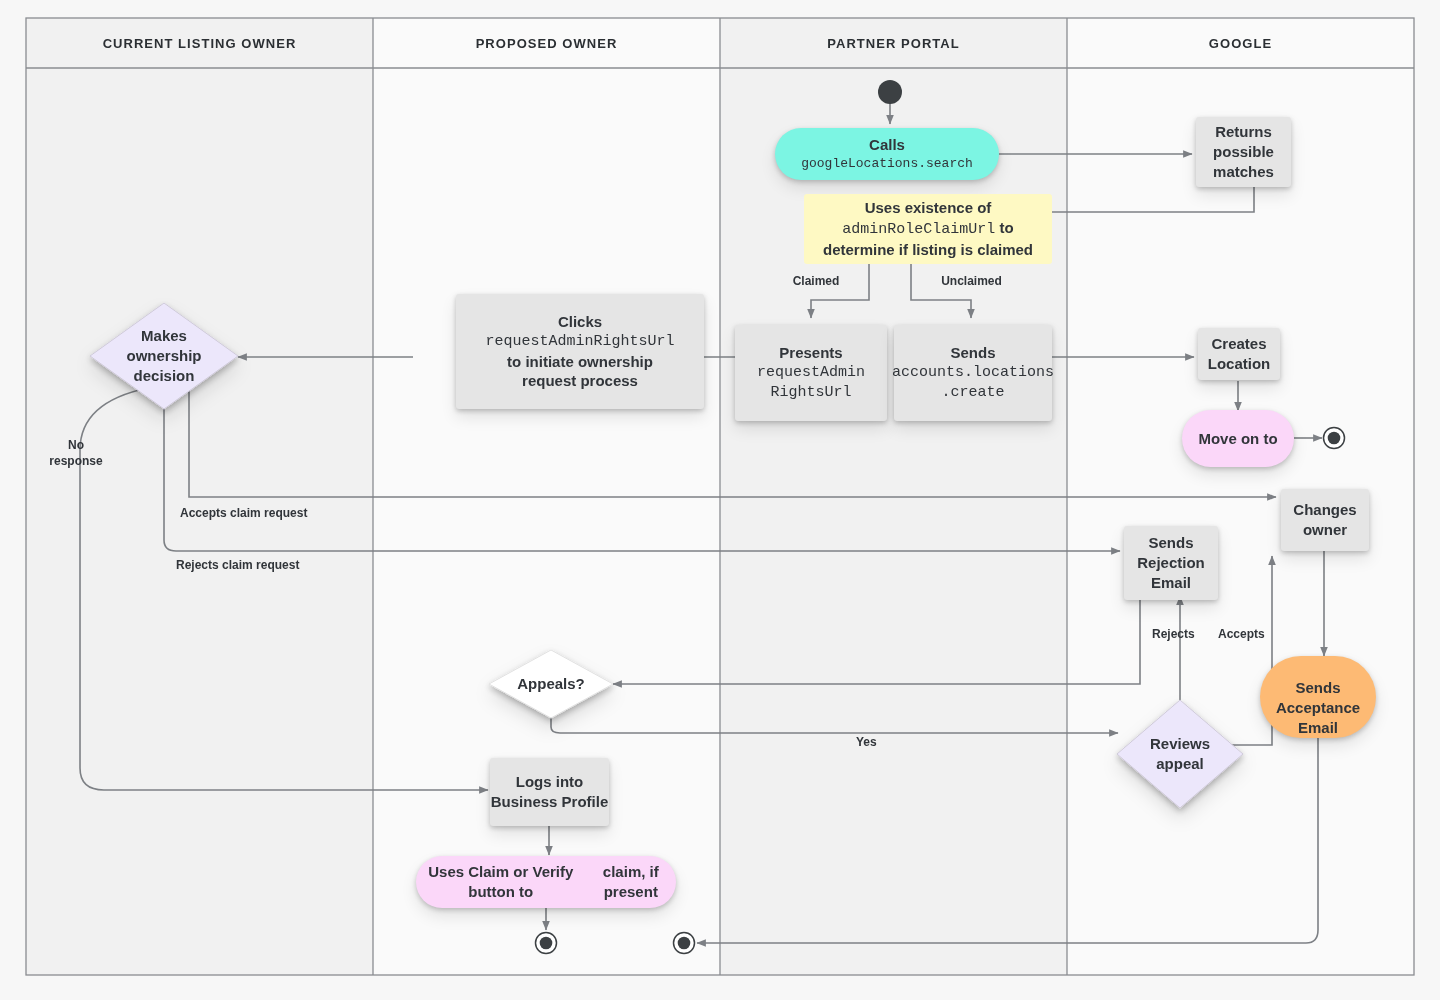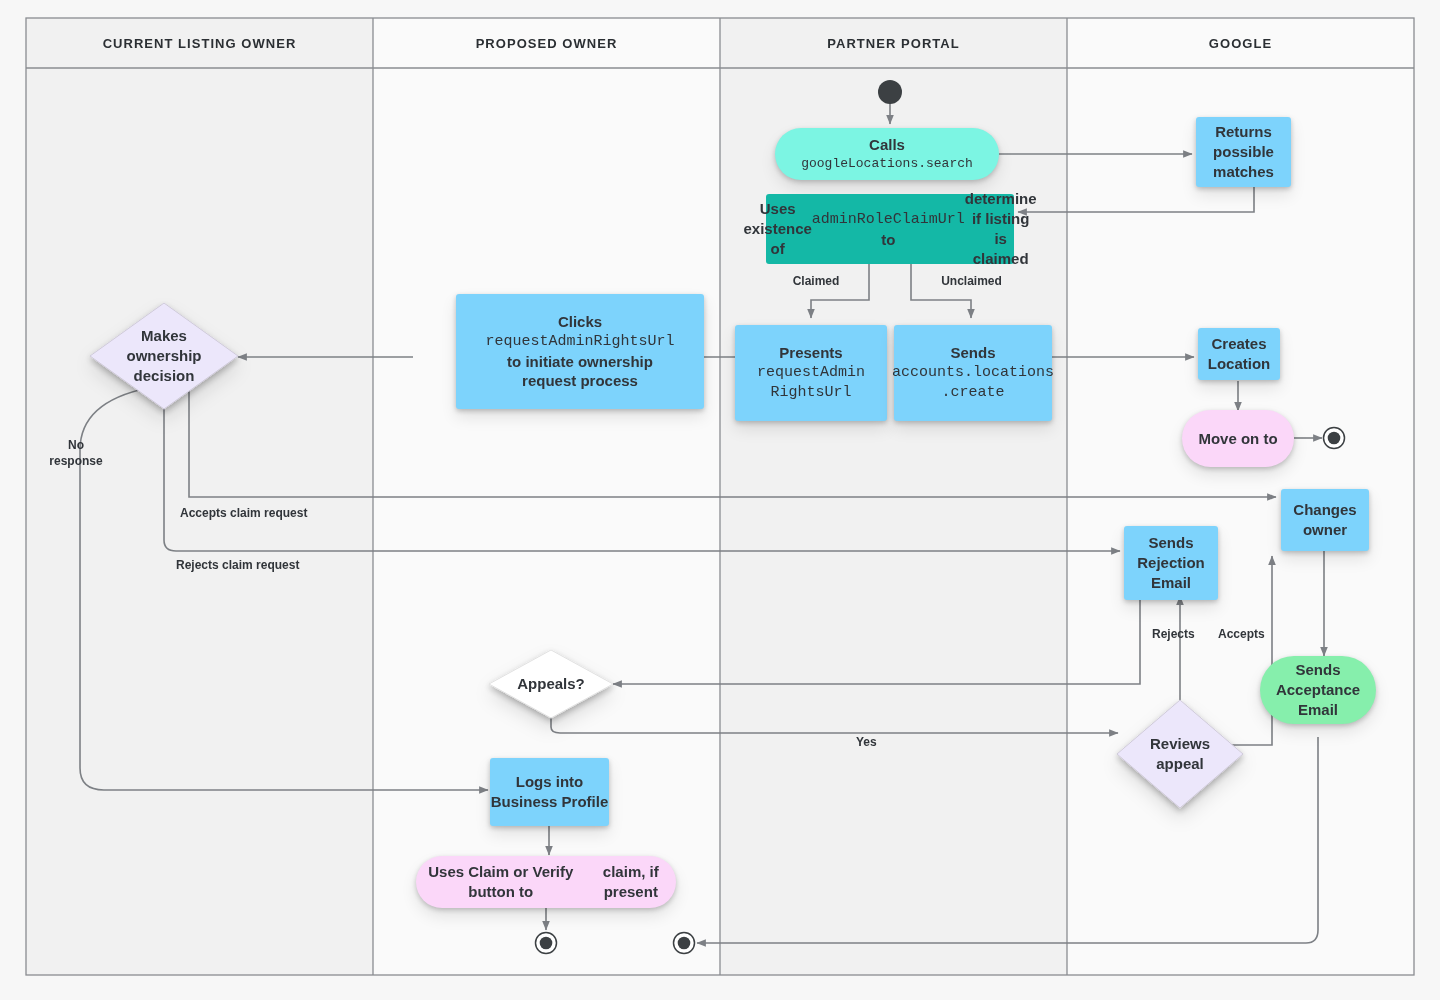--- a/index.html
+++ b/index.html
@@ -3,21 +3,21 @@
 <meta charset="utf-8">
 <style>
   html,body{margin:0;padding:0;background:#f7f7f7;}
   body{width:1440px;height:1000px;font-family:"Liberation Sans",sans-serif;}
   #stage{position:relative;width:1440px;height:1000px;overflow:hidden;background:#f7f7f7;}
   svg.layer{position:absolute;left:0;top:0;width:1440px;height:1000px;}
   .lane-head{position:absolute;display:flex;align-items:center;justify-content:center;
     font-size:13px;font-weight:700;letter-spacing:.08em;color:#2b2f33;}
   .node{position:absolute;box-sizing:border-box;display:flex;align-items:center;
     justify-content:center;text-align:center;color:#31353a;}
-  .rect{background:#7dd3fc;border-radius:3px;
+  .rect{background:#e5e5e5;border-radius:3px;
     box-shadow:0 2px 5px rgba(0,0,0,.22),0 8px 16px rgba(0,0,0,.10);}
   .lbl{font-size:15px;font-weight:700;line-height:1.33;}
   .mono{font-family:"Liberation Mono",monospace;font-weight:400;}
   .pill{border-radius:999px;box-shadow:0 2px 5px rgba(0,0,0,.20),0 8px 16px rgba(0,0,0,.10);}
   .edge-label{position:absolute;font-size:12px;font-weight:700;color:#31353a;
     text-align:center;line-height:1.3;white-space:nowrap;}
   .diamond-wrap{position:absolute;}
   .diamond-txt{position:absolute;left:0;top:0;width:100%;height:100%;
     display:flex;align-items:center;justify-content:center;text-align:center;
     font-size:15px;font-weight:700;color:#31353a;line-height:1.33;}
@@ -136,21 +136,21 @@
 
   <div class="node pill" style="left:775px;top:128px;width:224px;height:52px;background:#7cf5e3;flex-direction:column;">
     <div class="lbl">Calls</div>
     <div class="lbl mono" style="font-size:13px;">googleLocations.search</div>
   </div>
 
   <div class="node rect" style="left:1196px;top:117px;width:95px;height:70px;">
     <div class="lbl">Returns possible matches</div>
   </div>
 
-  <div class="node" style="left:766px;top:194px;width:248px;height:70px;background:#14b8a6;border-radius:3px;flex-direction:row;">
+  <div class="node" style="left:804px;top:194px;width:248px;height:70px;background:#fef9c3;border-radius:3px;flex-direction:column;">
     <div class="lbl">Uses existence of</div>
     <div class="lbl">
       <span class="mono">adminRoleClaimUrl</span><span> to</span>
     </div>
     <div class="lbl">determine if listing is claimed</div>
   </div>
 
   <div class="node rect" style="left:735px;top:325px;width:152px;height:96px;flex-direction:column;">
     <div class="lbl">Presents</div>
     <div class="lbl mono">requestAdmin</div>
@@ -191,21 +191,21 @@
   </div>
 
   <div class="node rect" style="left:1281px;top:489px;width:88px;height:62px;">
     <div class="lbl">Changes owner</div>
   </div>
 
   <div class="node rect" style="left:1124px;top:526px;width:94px;height:74px;">
     <div class="lbl">Sends Rejection Email</div>
   </div>
 
-  <div class="node pill" style="left:1260px;top:656px;width:116px;height:68px;background:#86efac;">
+  <div class="node pill" style="left:1260px;top:656px;width:116px;height:82px;background:#fdba74;align-items:flex-end;">
     <div class="lbl">Sends Acceptance Email</div>
   </div>
 
   <div class="node rect" style="left:490px;top:758px;width:119px;height:68px;">
     <div class="lbl">Logs into Business Profile</div>
   </div>
 
   <div class="node pill" style="left:416px;top:856px;width:260px;height:52px;background:#fbd7f9;flex-direction:row;">
     <div class="lbl">Uses Claim or Verify button to</div>
     <div class="lbl">claim, if present</div>

